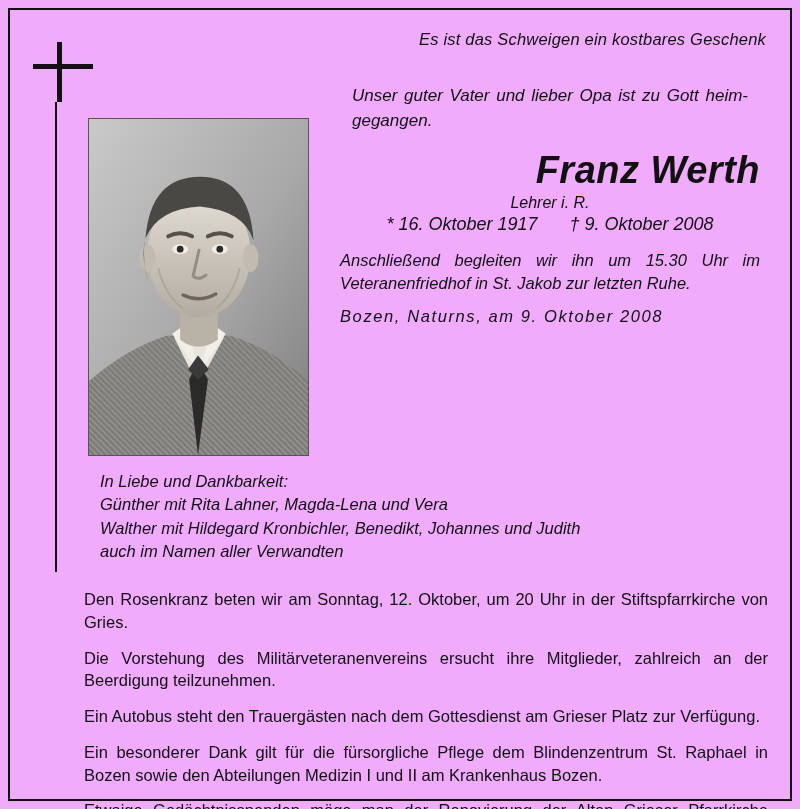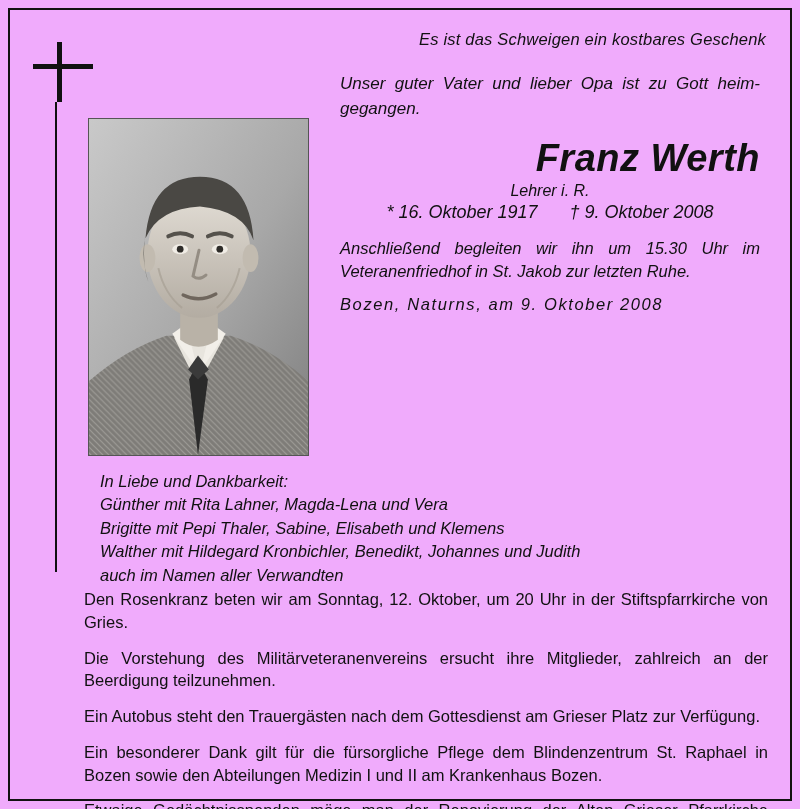--- a/index.html
+++ b/index.html
@@ -89,21 +89,21 @@
     left: 340px;
     top: 72px;
     width: 420px;
   }
   .intro {
     font-style: italic;
     font-size: 17px;
     line-height: 1.45;
     text-align: justify;
     color: #111;
-    margin: 0;
+    margin: 12px;
   }
   .name {
     font-style: italic;
     font-weight: bold;
     font-size: 38px;
     text-align: right;
     color: #111;
     margin: 16px 0 2px 0;
     letter-spacing: 0.5px;
   }
@@ -249,21 +249,20 @@
       <span>* 16. Oktober 1917</span>
       <span>† 9. Oktober 2008</span>
     </div>
     <p class="para">Anschließend begleiten wir ihn um 15.30 Uhr im Veteranenfriedhof in St. Jakob zur letzten Ruhe.</p>
     <p class="place">Bozen, Naturns, am 9. Oktober 2008</p>
   </div>
 
   <div class="family">
     <div>In Liebe und Dankbarkeit:</div>
     <div>Günther mit Rita Lahner, Magda-Lena und Vera</div>
-    <div>Brigitte mit Pepi Thaler, Sabine, Elisabeth und Klemens</div>
     <div>Walther mit Hildegard Kronbichler, Benedikt, Johannes und Judith</div>
     <div>auch im Namen aller Verwandten</div>
   </div>
 
   <div class="notices">
     <p>Den Rosenkranz beten wir am Sonntag, 12. Oktober, um 20 Uhr in der Stiftspfarrkirche von Gries.</p>
     <p>Die Vorstehung des Militärveteranenvereins ersucht ihre Mitglieder, zahlreich an der Beerdigung teilzunehmen.</p>
     <p>Ein Autobus steht den Trauergästen nach dem Gottesdienst am Grieser Platz zur Verfügung.</p>
     <p>Ein besonderer Dank gilt für die fürsorgliche Pflege dem Blindenzentrum St. Raphael in Bozen sowie den Abteilungen Medizin I und II am Krankenhaus Bozen.</p>
     <p>Etwaige Gedächtnisspenden möge man der Renovierung der Alten Grieser Pfarrkirche zukommen lassen.</p>

